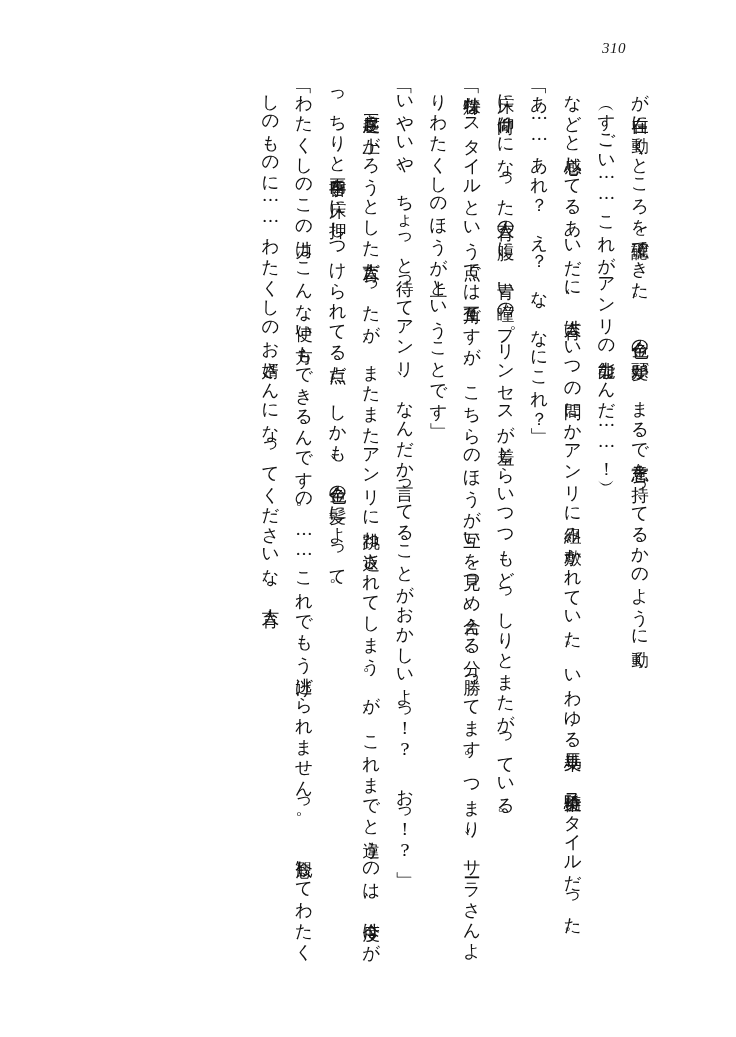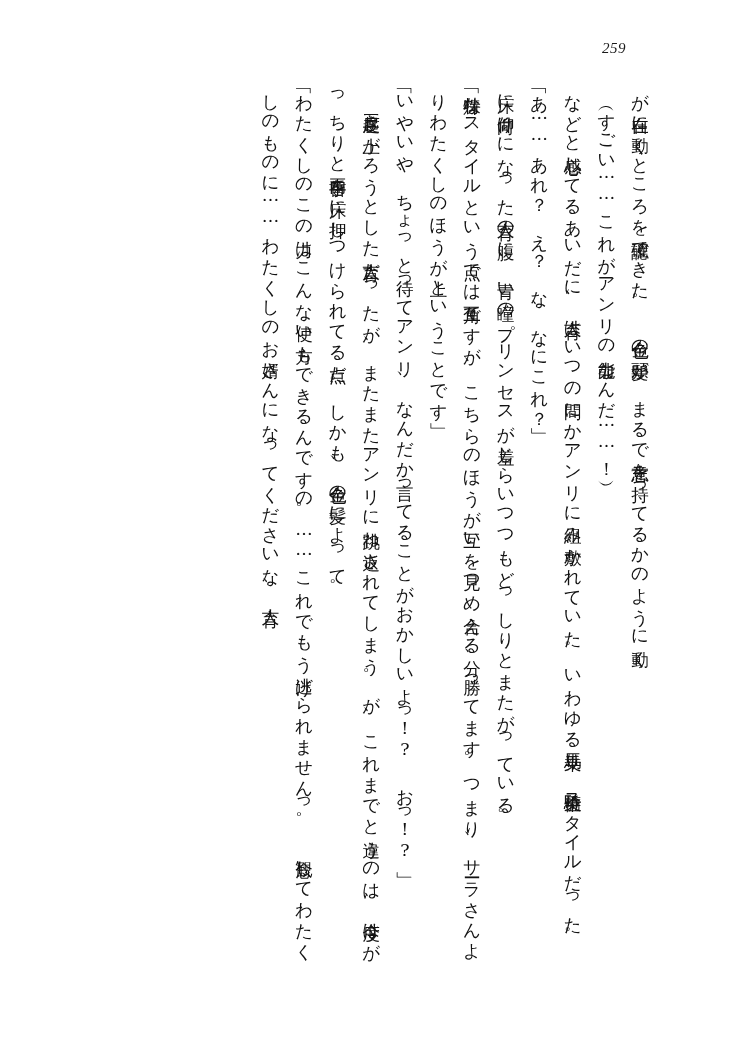--- a/index.html
+++ b/index.html
@@ -48,21 +48,21 @@
   }
   #body-text p.indent {
     text-indent: 1em;
   }
 </style>
 </head>
 <body>
 
 <div id="page">
 
-  <div id="page-number">259</div>
+  <div id="page-number">310</div>
 
   <div id="body-text">
     <p>が自在に動くところを確認できた。　金色の頭髪が、まるで意志を持ってるかのように動く。</p>
     <p class="indent">（すごい……これがアンリの能力なんだ……！）</p>
     <p>などと感心してるあいだに、育人はいつの間にかアンリに組み敷かれていた。いわゆる馬乗り、騎乗位スタイルだった。</p>
     <p>「あ……あれ？　え？　な、なにこれ？」</p>
     <p>床に仰向けになった育人の腹に、青い瞳のプリンセスが羞じらいつつもどっしりとまたがっている。</p>
     <p>「特殊なスタイルという点では互角ですが、こちらのほうが互いを見つめ合える分、勝ってます。つまり、サーラさんよりわたくしのほうが上ということです」</p>
     <p>「いやいや、ちょっと待ってアンリ、なんだか言ってることがおかしいよっ!?　おっ!?」</p>
     <p class="indent">三度起き上がろうとした育人だったが、またまたアンリに跳ね返されてしまう。が、これまでと違うのは、今度はがっちりと両手首を床に押しつけられてる点だ。しかも、金色の髪によって。</p>

